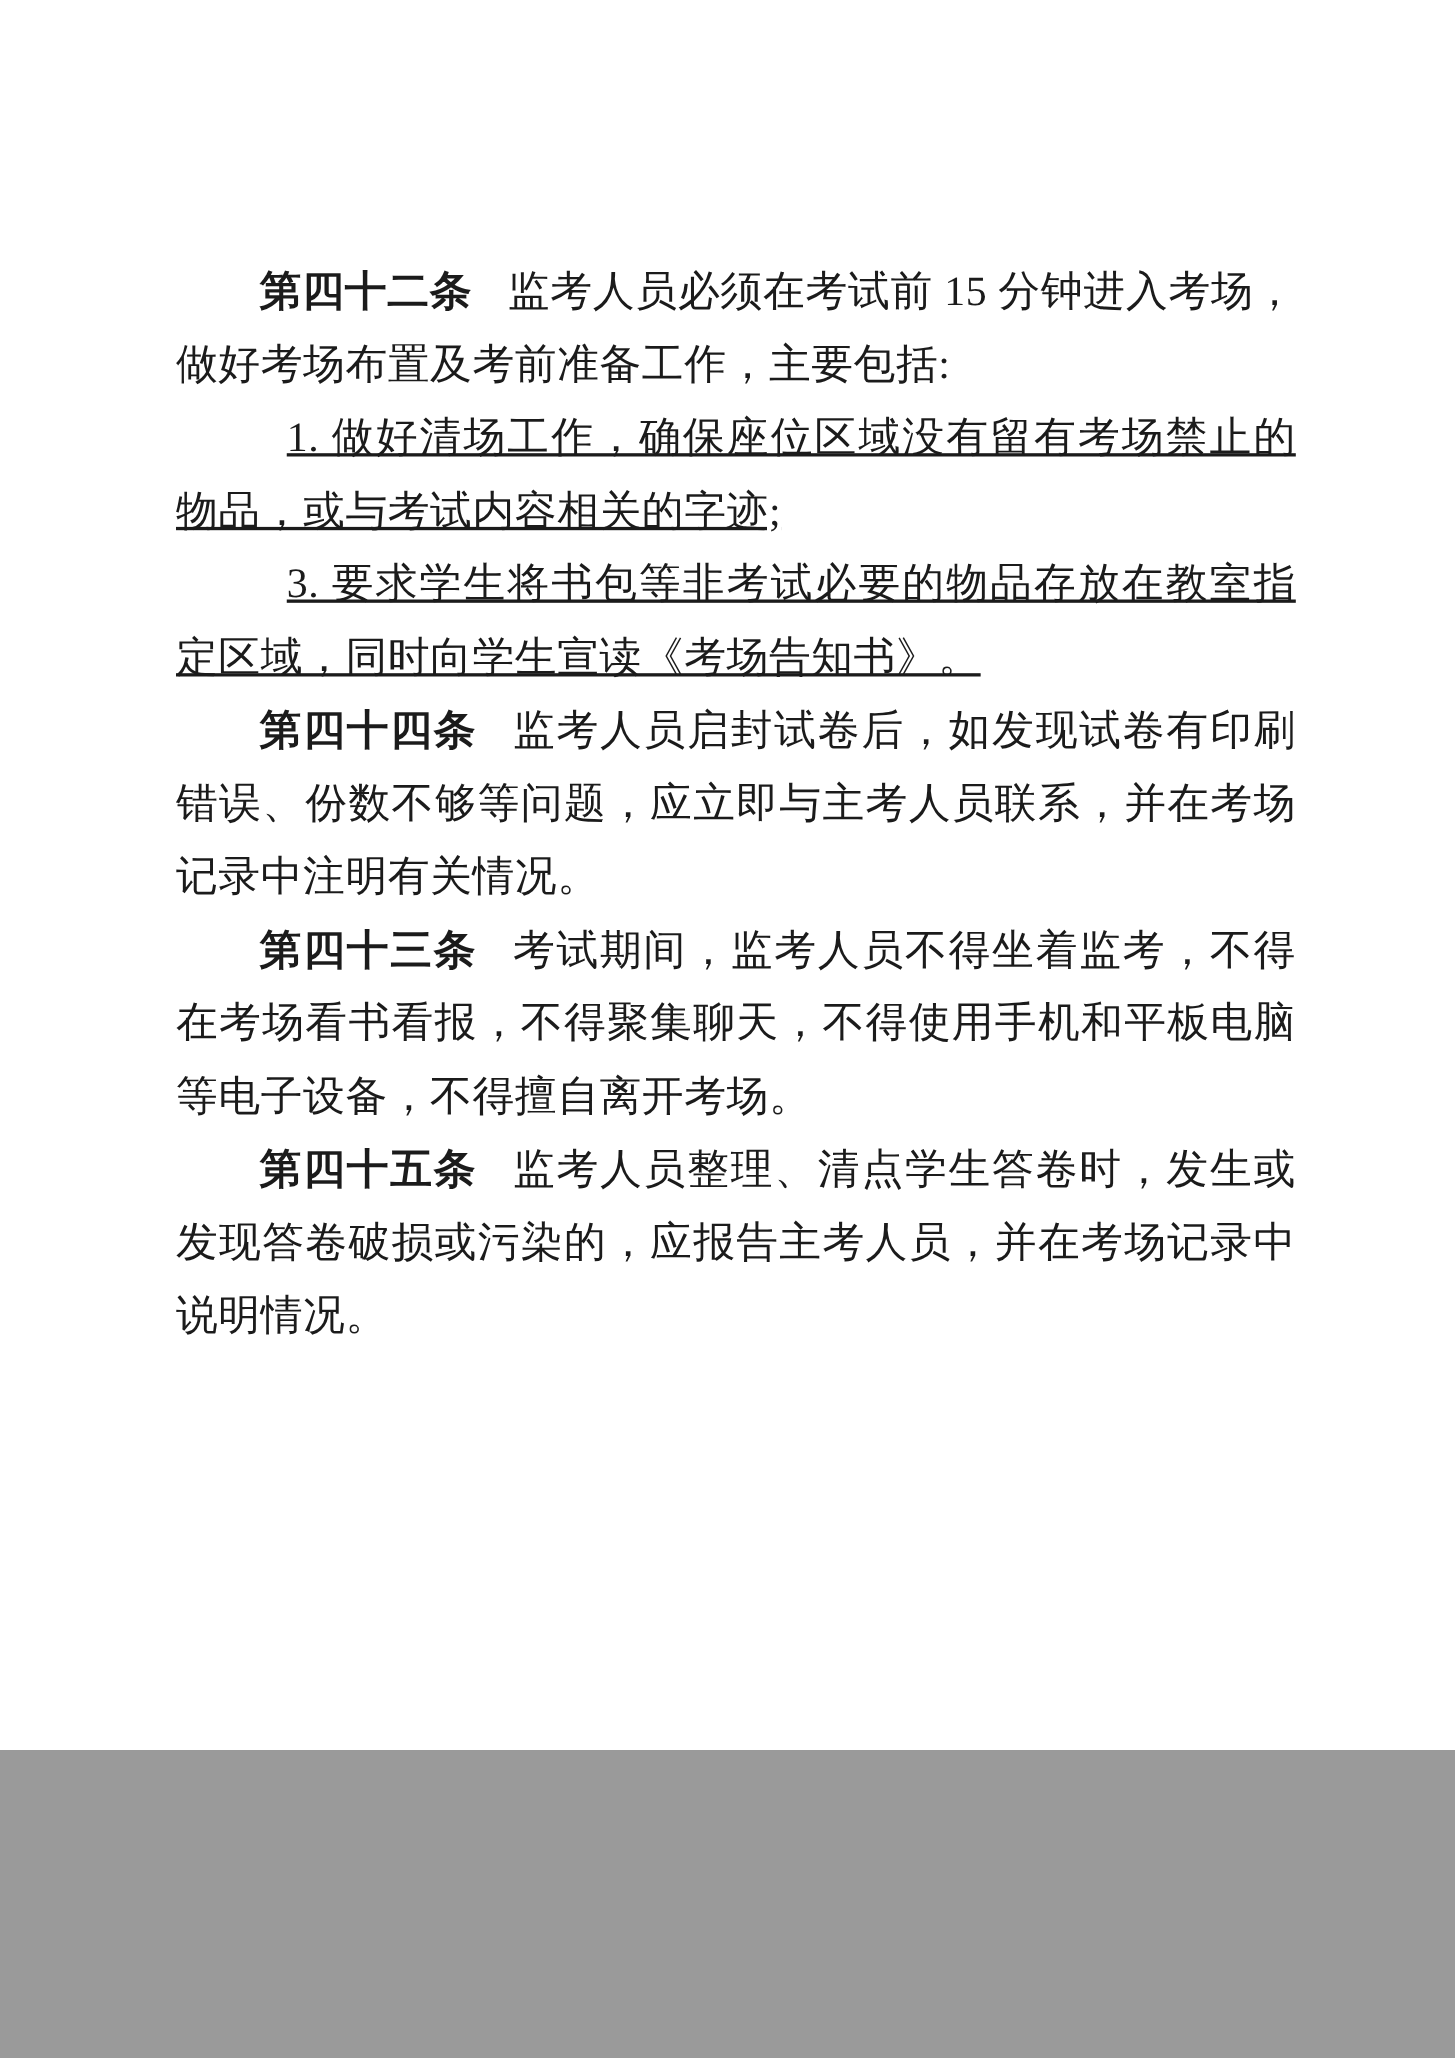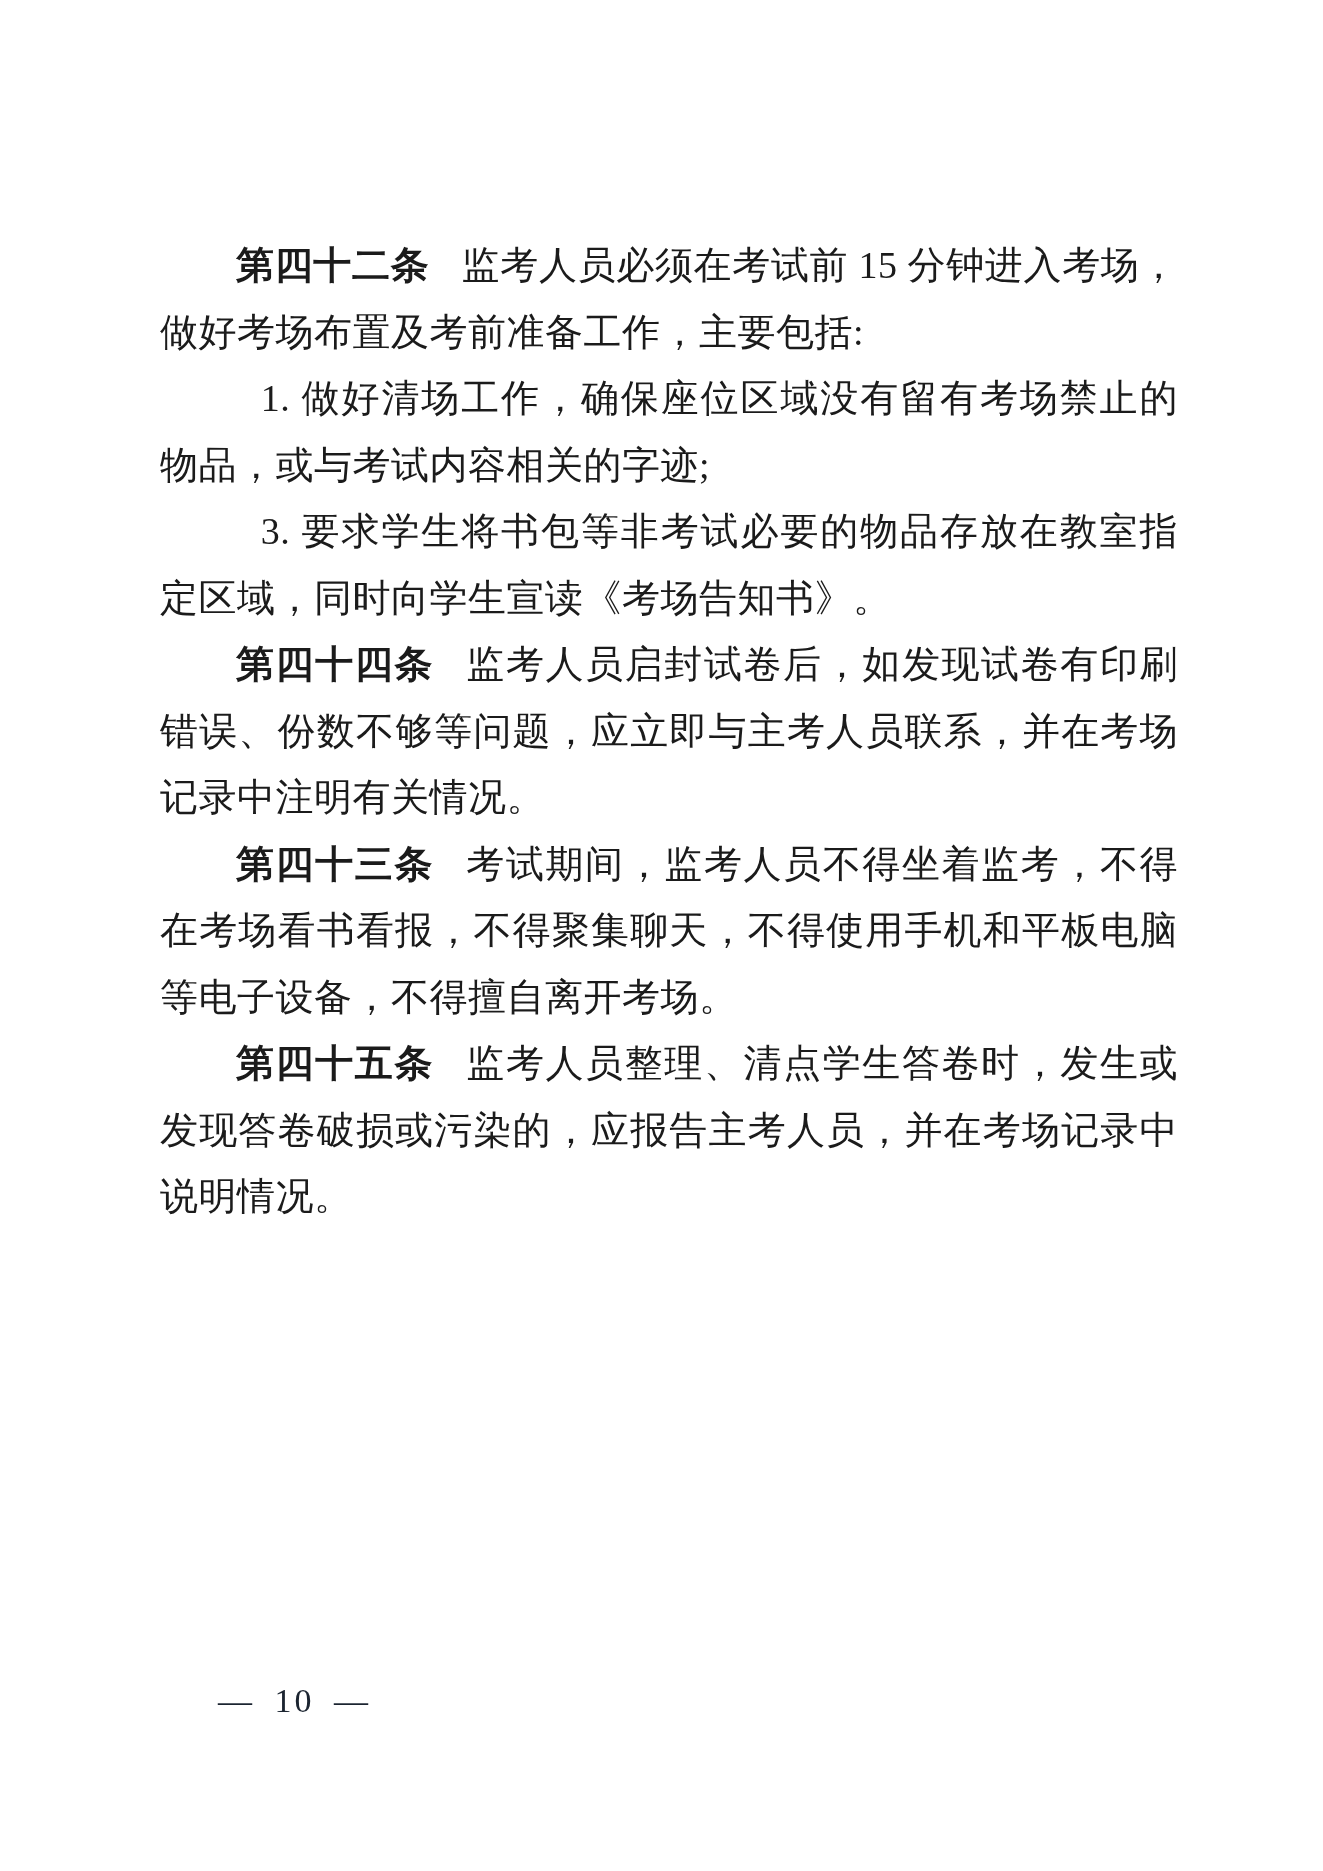--- a/index.html
+++ b/index.html
@@ -3,21 +3,21 @@
 <meta charset="utf-8">
 <style>
   html, body {
     margin: 0;
     padding: 0;
     background: #9a9a9a;
   }
   .page {
     position: relative;
     width: 1323px;
-    height: 1871px;
+    height: 1591px;
     margin: 0 auto;
     background: #ffffff;
     overflow: hidden;
     font-family: "Liberation Serif", "DejaVu Serif", serif;
   }
   .doc-body {
     position: absolute;
     left: 160px;
     top: 232px;
     width: 1018px;
@@ -29,20 +29,21 @@
     line-height: 66.5px;
     color: #1b1b1b;
     text-align: justify;
     letter-spacing: 0.5px;
   }
   .doc-body p.article {
     text-indent: 2.0em;
   }
   .doc-body p.item {
     text-indent: 2.65em;
+    text-decoration: underline;
   }
   .art {
     font-weight: 700;
   }
   .art:not(:empty) {
     margin-right: 0.85em;
   }
   .page-footer {
     position: absolute;
     left: 218px;

